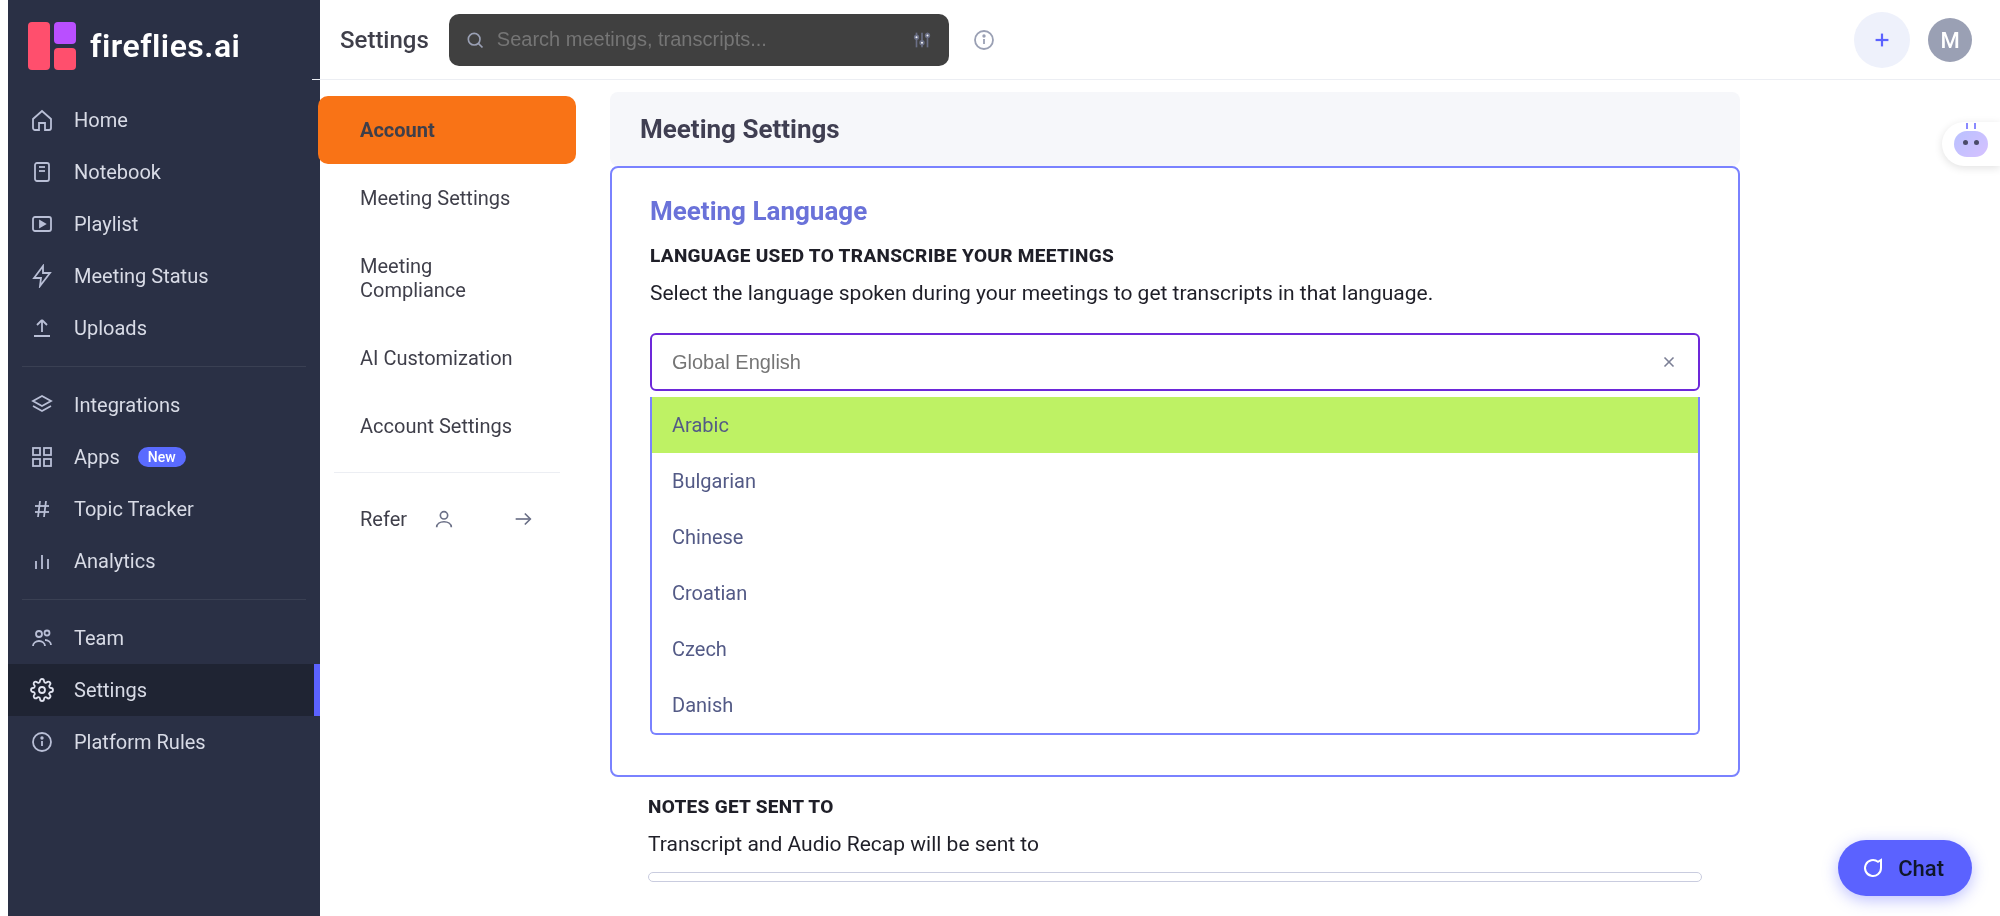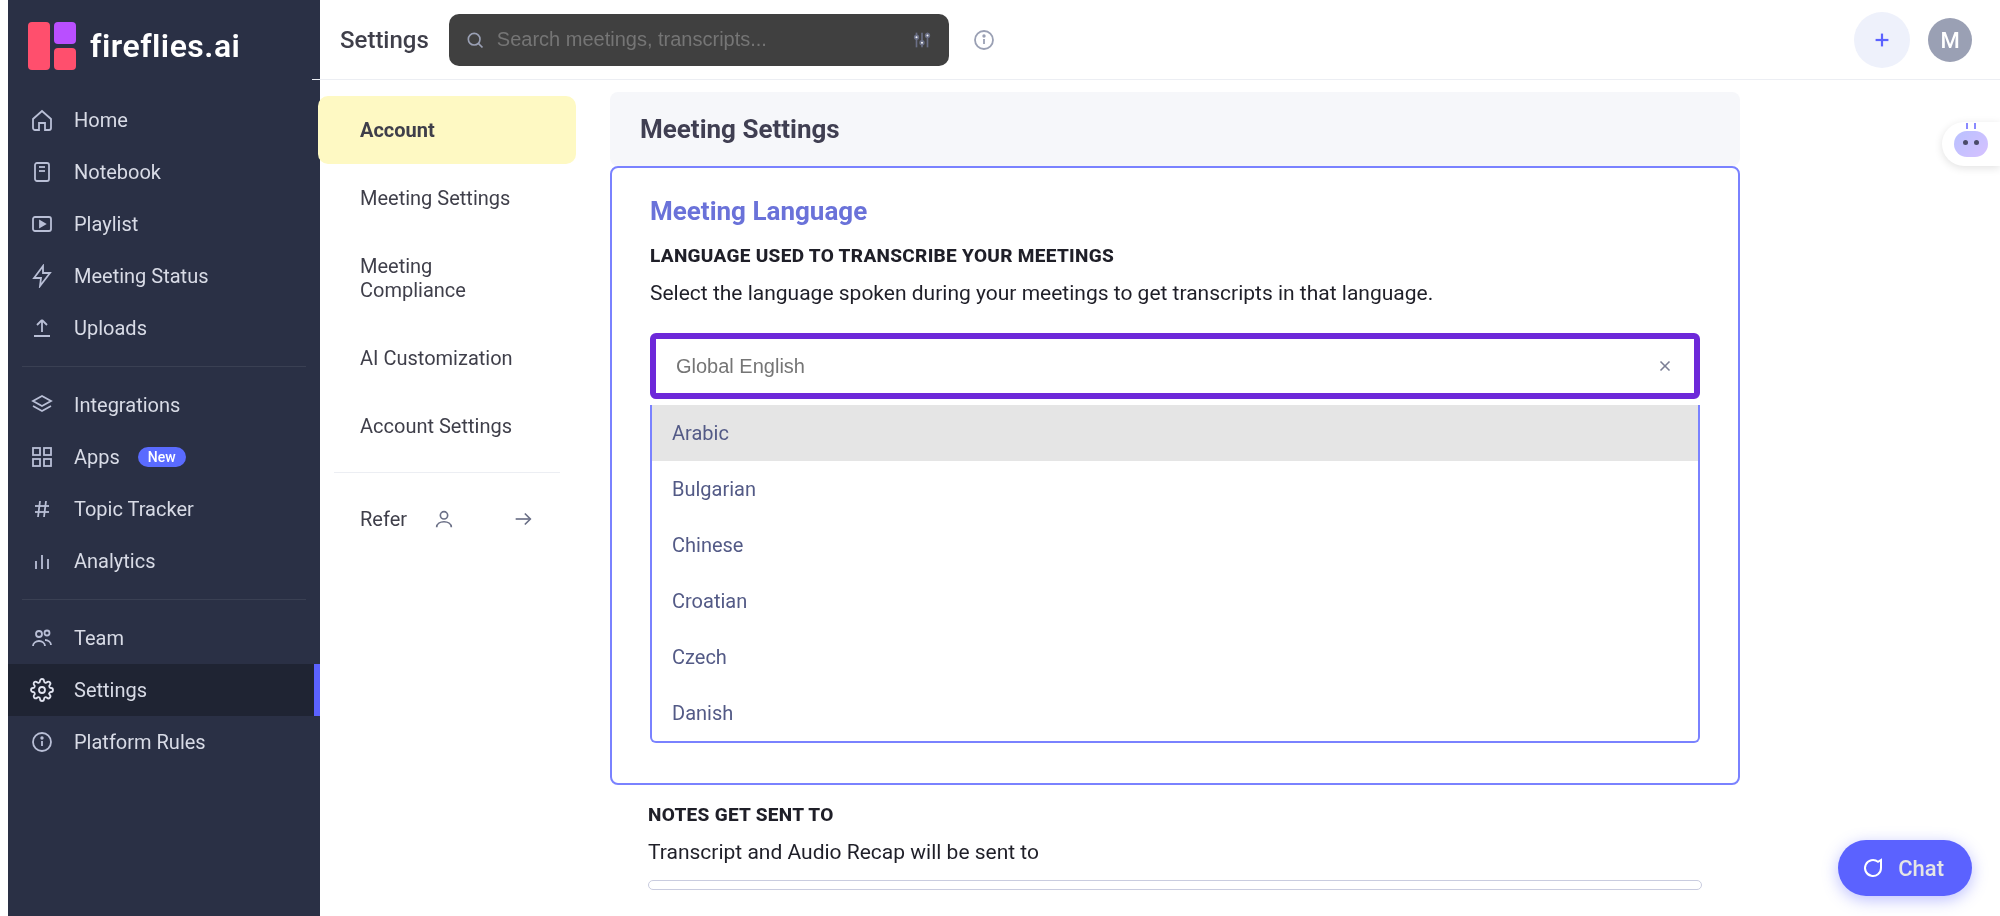--- a/index.html
+++ b/index.html
@@ -155,21 +155,21 @@
     padding:16px 6px;
   }
   .subnav-item {
     padding:22px 42px;
     font-size:20px;
     color:#3f3f4a;
     cursor:pointer;
     border-radius:10px;
   }
   .subnav-item.active {
-    background:#fef9c3;
+    background:#f97316;
     font-weight:700;
   }
   .subnav-divider {
     height:1px;
     background:#eceef3;
     margin:12px 16px;
   }
   .refer-row {
     display:flex;
     align-items:center;
@@ -213,23 +213,23 @@
     color:#1f1f28;
     margin-bottom:14px;
     text-transform:uppercase;
   }
   .card-desc {
     font-size:21px;
     color:#1f1f28;
     margin-bottom:28px;
   }
   .select-box {
-    border:6px solid #6d28d9;
+    border:2px solid #6d28d9;
     border-radius:6px;
-    height:66px;
+    height:58px;
     display:flex;
     align-items:center;
     padding:0 20px;
     justify-content:space-between;
   }
   .select-box input {
     border:none; outline:none;
     font-size:20px;
     color:#8c90a8;
     flex:1;
@@ -249,21 +249,21 @@
     overflow:hidden;
     background:#fff;
   }
   .option {
     padding:16px 20px;
     font-size:20px;
     color:#535a86;
     cursor:pointer;
   }
   .option.hover {
-    background:#e5e5e5;
+    background:#bef264;
   }
 
   .below-card {
     margin-top:18px;
     padding:0 38px;
   }
   .below-card .card-label { margin-top:0; }
   .below-card .card-desc { margin-bottom:16px; }
   .empty-input {
     border:1px solid #c9ccdf;
@@ -311,21 +311,21 @@
     top:0;
   }
   .bot-antenna::before { left:2px; }
   .bot-antenna::after { right:2px; }
 
   
   .chat-pill {
     position:absolute;
     right:28px; bottom:20px;
     background:#5b62ff;
-    color:#e5e5e5;
+    color:#0f172a;
     border-radius:32px;
     height:56px;
     padding:0 28px 0 22px;
     display:flex; align-items:center;
     gap:14px;
     font-size:22px;
     font-weight:500;
     cursor:pointer;
     box-shadow:0 4px 16px rgba(91,98,255,0.4);
   }

